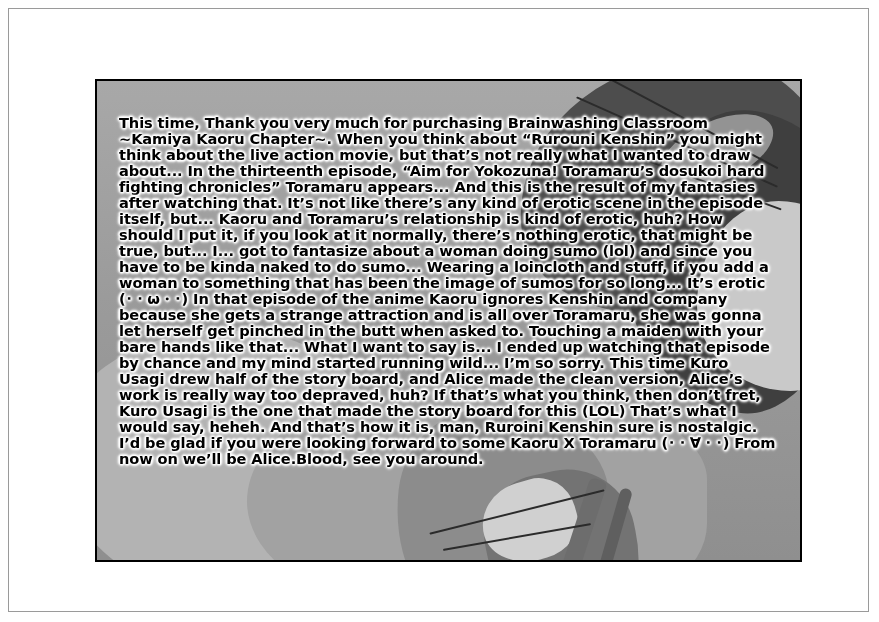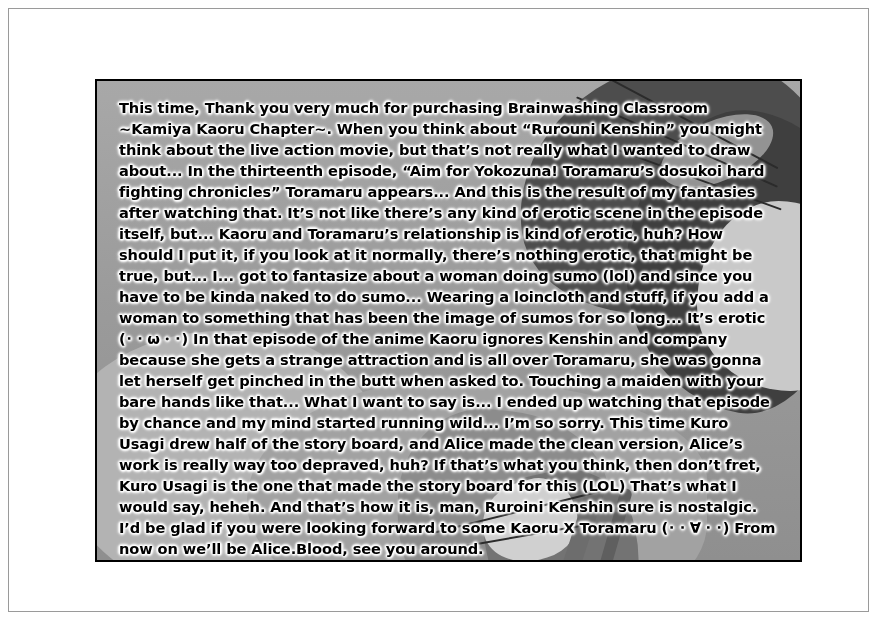--- a/index.html
+++ b/index.html
@@ -135,23 +135,24 @@
     display: inline-block;
     font-weight: bold;
     font-size: 15px;
     color: #000000;
     background: rgba(255,255,255,0.72);
     padding: 2px 7px 3px 4px;
     align-self: flex-start;
     letter-spacing: .2px;
   }
   .body-text {
+    margin-top: 18px;
     font-weight: bold;
     font-size: 14.6px;
-    line-height: 21px;
+    line-height: 16px;
     color: #000000;
     letter-spacing: -0.1px;
     text-align: left;
     max-width: 660px;
     text-shadow:
       1px 0 2px #ffffff, -1px 0 2px #ffffff,
       0 1px 2px #ffffff, 0 -1px 2px #ffffff,
       1px 1px 2px #ffffff, -1px -1px 2px #ffffff,
       2px 0 3px #ffffff, -2px 0 3px #ffffff,
       0 2px 3px #ffffff, 0 -2px 3px #ffffff;

